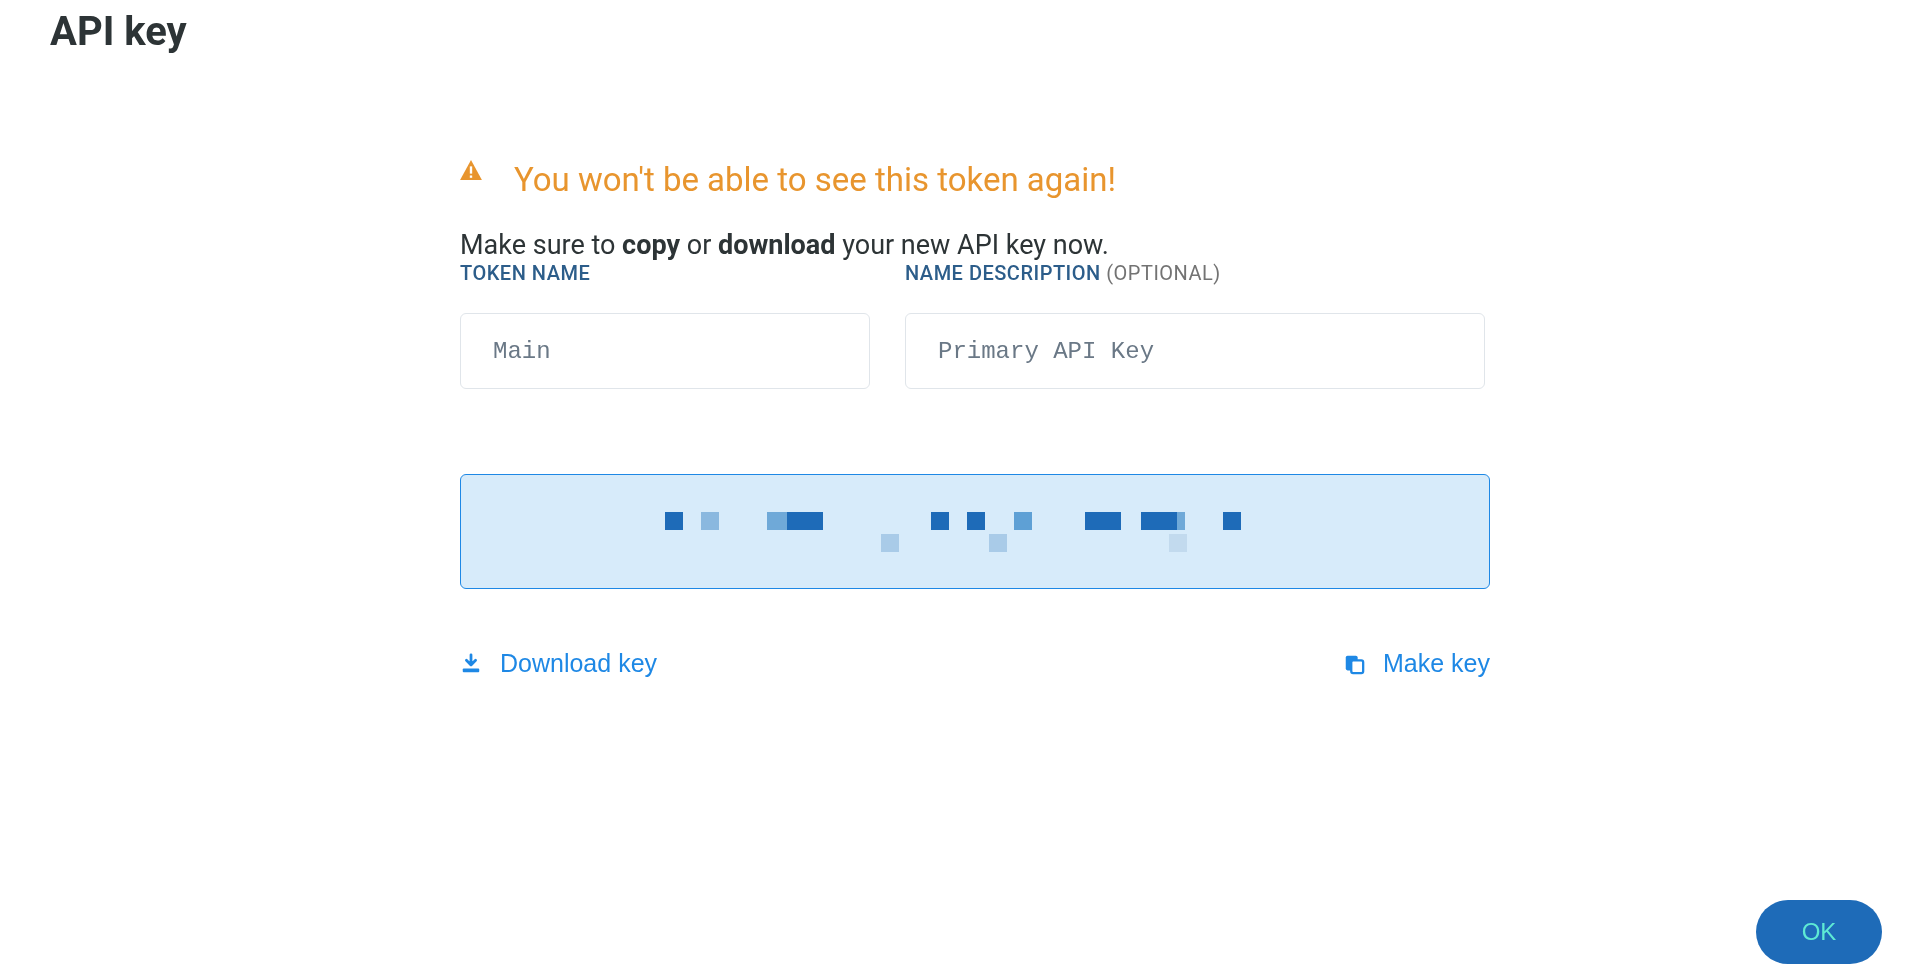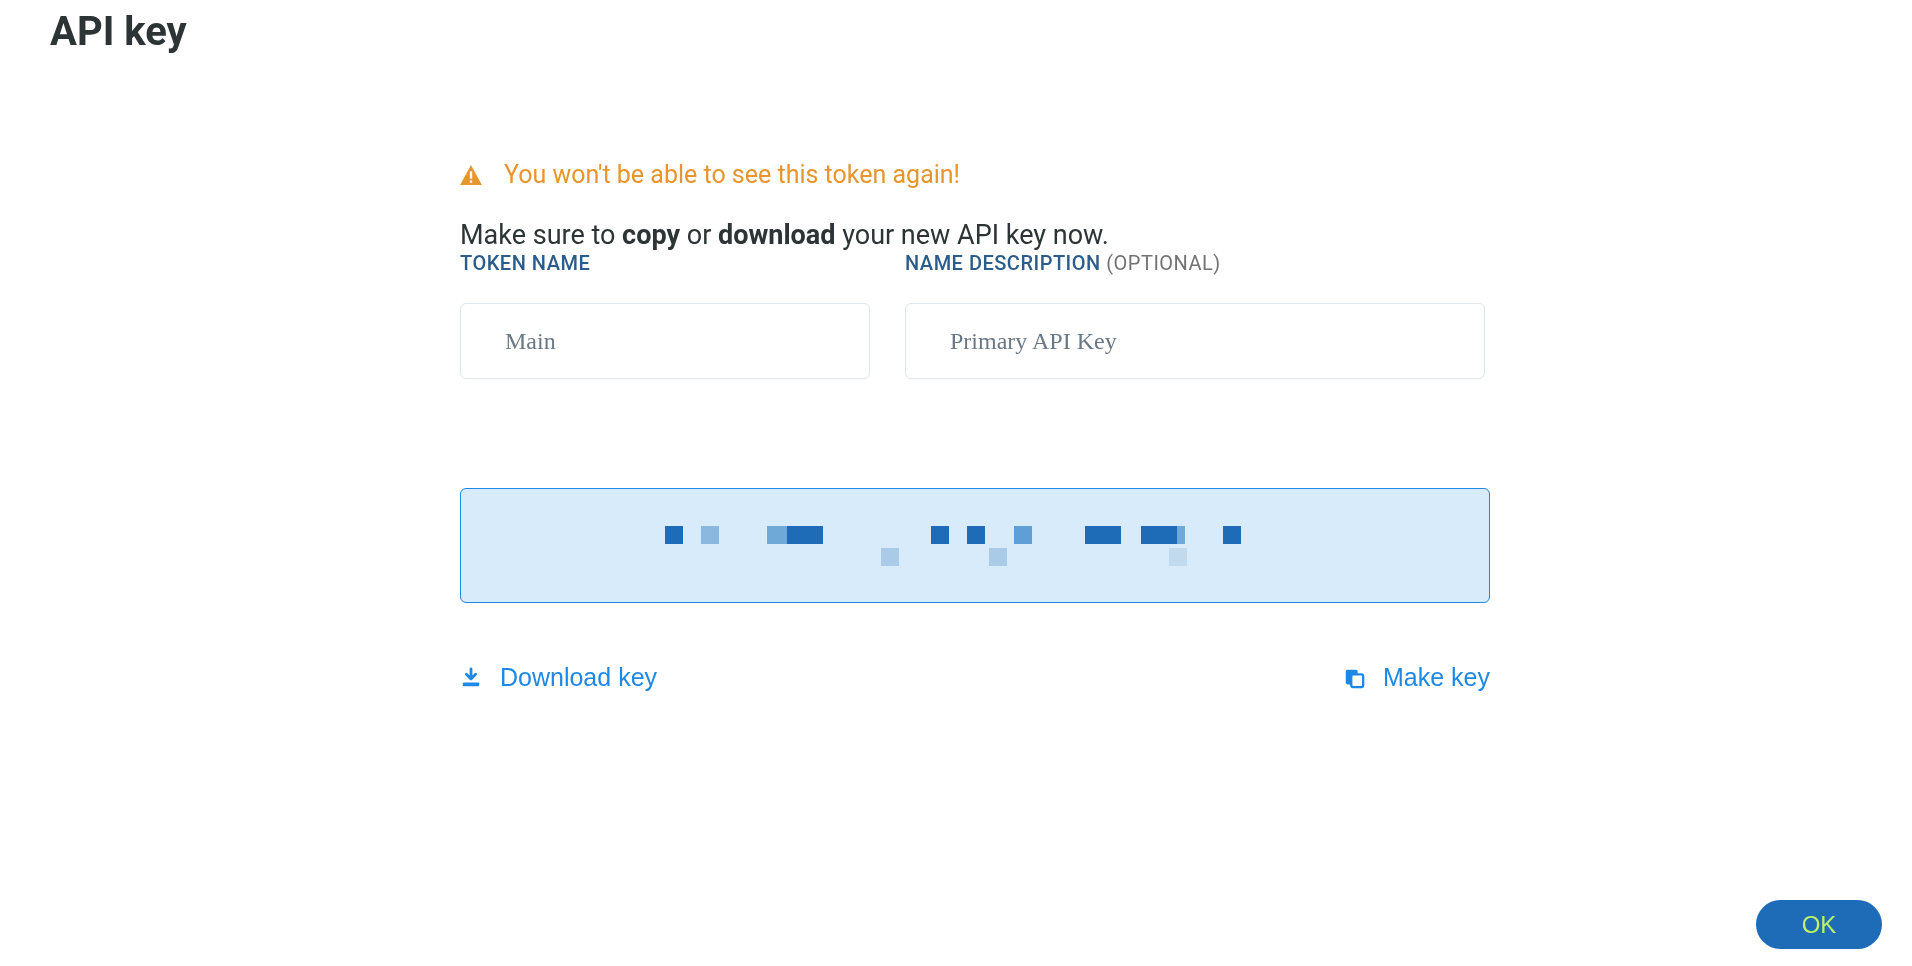--- a/index.html
+++ b/index.html
@@ -24,24 +24,23 @@
       color: #2d3436;
     }
     .content-area {
       position: absolute;
       top: 160px;
       left: 460px;
       width: 1030px;
     }
     .warning-row {
       display: flex;
-      align-items: center;
-      gap: 22px;
+      gap: 32px;
       color: #e8952e;
-      font-size: 25px;
+      font-size: 33px;
       font-weight: 400;
       margin-bottom: 30px;
     }
     .warning-icon {
       width: 22px;
       height: 20px;
       display: inline-flex;
       align-items: center;
       justify-content: center;
     }
@@ -52,21 +51,21 @@
       font-size: 27px;
       color: #2d3436;
       font-weight: 400;
     }
     .instruction-text strong {
       font-weight: 700;
     }
     .fields-row {
       display: flex;
       gap: 35px;
-      margin-bottom: 109px;
+      margin-bottom: 85px;
     }
     .field-group {
       display: flex;
       flex-direction: column;
       gap: 28px;
     }
     .field-group.name {
       width: 410px;
     }
     .field-group.desc {
@@ -79,22 +78,22 @@
       font-weight: 500;
     }
     .field-label .optional {
       color: #737373;
       font-weight: 400;
     }
     .text-input {
       height: 76px;
       border: 1px solid #e0e5ea;
       border-radius: 6px;
-      padding: 0 44px;
-      font-family: Liberation Serif, serif;
+      padding: 0 32px;
+      font-family: Liberation Mono, monospace;
       font-size: 24px;
       color: #6a7886;
       background: #ffffff;
       outline: none;
     }
     .token-box {
       width: 100%;
       height: 115px;
       border: 1.5px solid #1e88e5;
       border-radius: 6px;
@@ -145,25 +144,25 @@
       justify-content: center;
     }
     .action-link .ic svg {
       display: block;
     }
     .ok-button {
       position: absolute;
       right: 30px;
       top: 900px;
       background: #1e6bb8;
-      color: #bef264;
+      color: #5eead4;
       border: none;
       border-radius: 999px;
       width: 126px;
-      height: 49px;
+      height: 64px;
       font-size: 24px;
       font-weight: 500;
       cursor: pointer;
       display: flex;
       align-items: center;
       justify-content: center;
     }
   </style>
 </head>
 <body>

